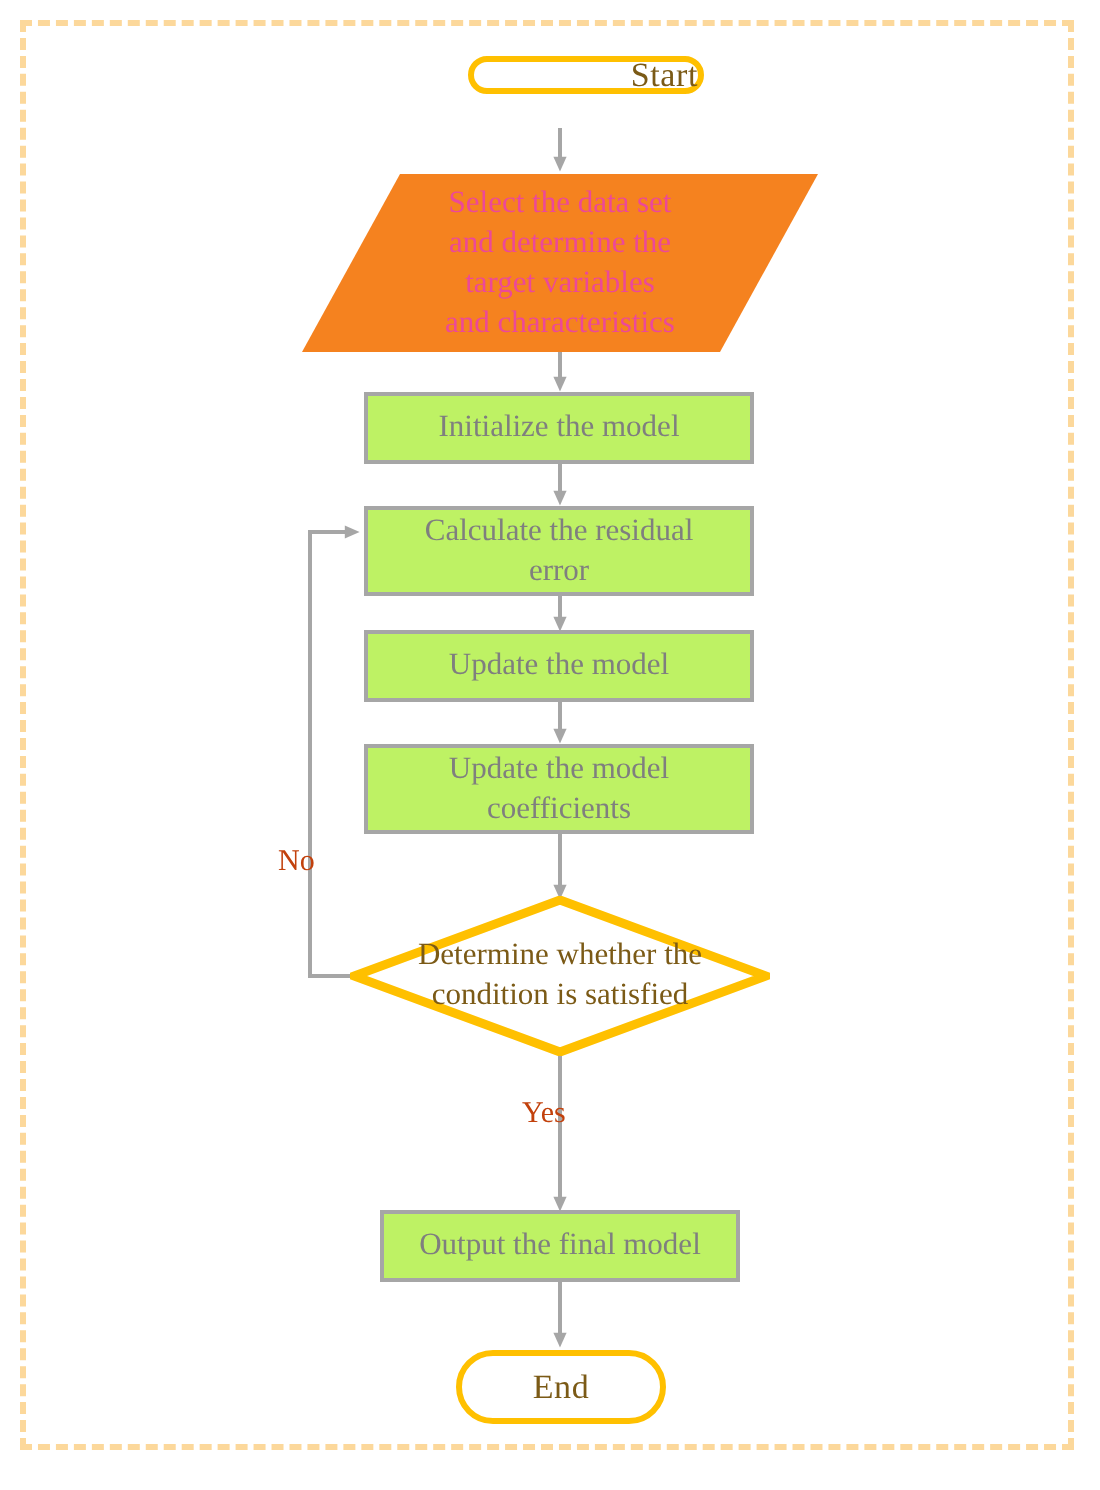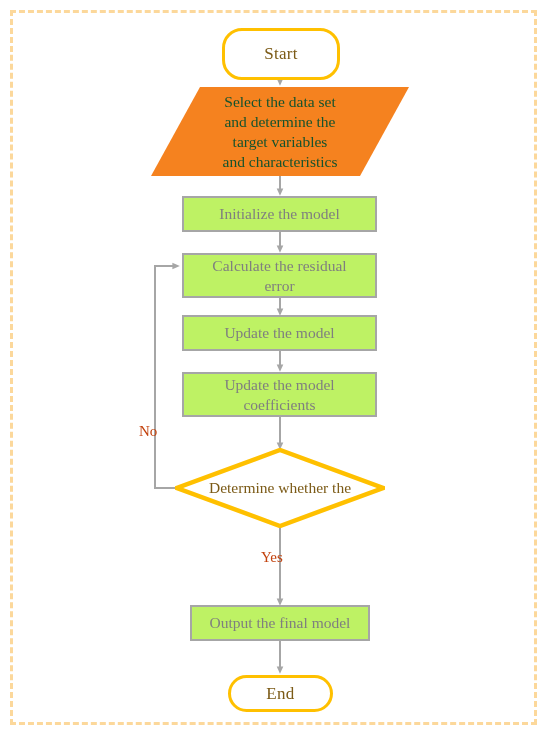--- a/index.html
+++ b/index.html
@@ -57,21 +57,21 @@
     left:0; top:0;
     width:100%; height:100%;
   }
   .para-text{
     position:absolute;
     left:0; top:0;
     width:100%; height:100%;
     display:flex;
     align-items:center;
     justify-content:center;
-    color:#14532d;
+    color:#ec4899;
     font-size:15.5px;
     line-height:20px;
     text-align:center;
   }
   
   .proc{
     border:2px solid #A6A6A6;
     background:#bef264;
     color:#7F7F7F;
     font-size:15.5px;
@@ -131,21 +131,21 @@
       <line x1="280" y1="416" x2="280" y2="446" marker-end="url(#arrow)"></line>
 
       <line x1="280" y1="528" x2="280" y2="602" marker-end="url(#arrow)"></line>
 
       <line x1="280" y1="641" x2="280" y2="670" marker-end="url(#arrow)"></line>
 
       <path d="M175,488 L155,488 L155,266 L176,266" marker-end="url(#arrow)"></path>
     </g>
   </svg>
 
-  <div class="node pill" style="left:222px; top:28px; width:118px; height:52px;">
+  <div class="node pill" style="left:234px; top:28px; width:118px; height:19px;justify-content:flex-end;">
     <span>Start</span>
   </div>
 
   <div class="para-wrap" style="left:150px; top:86px; width:260px; height:91px;">
     <svg class="para-shape" viewBox="0 0 260 91" preserveAspectRatio="none">
       <polygon points="50,1 259,1 210,90 1,90" fill="#F5821F"></polygon>
     </svg>
     <div class="para-text">
       <span>
         <span>Select the data set</span><br>
@@ -178,20 +178,21 @@
     </span>
   </div>
 
   <div class="diamond-wrap" style="left:175px; top:448px; width:210px; height:80px;">
     <svg class="diamond-shape" viewBox="0 0 210 80" preserveAspectRatio="none">
       <polygon points="105,2 208,40 105,78 2,40" fill="none" stroke="#FFC000" stroke-width="4.5" vector-effect="non-scaling-stroke"></polygon>
     </svg>
     <div class="diamond-text">
       <span>
         <span>Determine whether the</span><br>
+        <span>condition is satisfied</span>
       </span>
     </div>
   </div>
 
   <div class="branch-label" style="left:139px; top:423px;">No</div>
 
   <div class="branch-label" style="left:261px; top:549px;">Yes</div>
 
   <div class="node pill" style="left:228px; top:675px; width:105px; height:37px;">
     <span>End</span>

